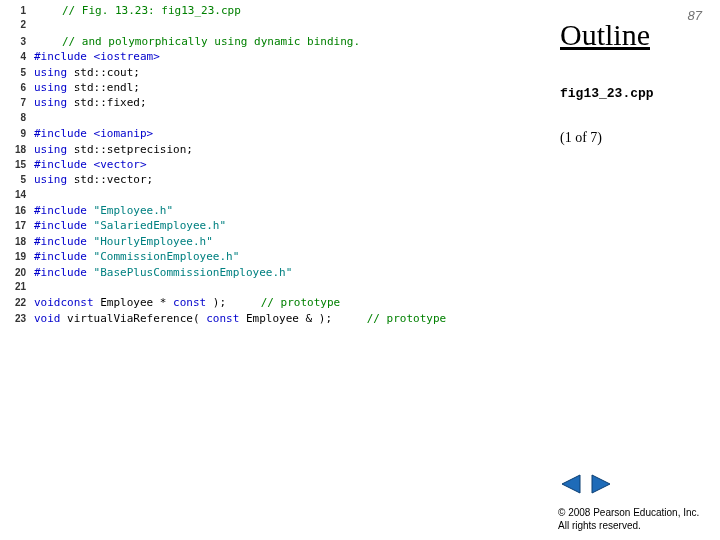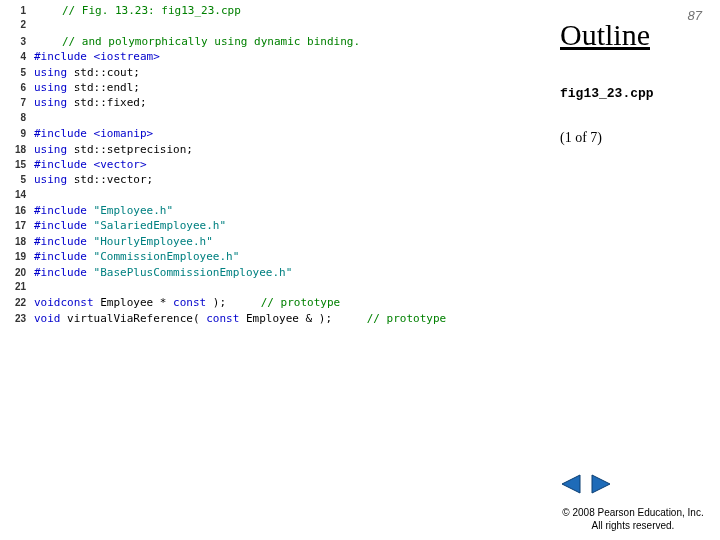--- a/index.html
+++ b/index.html
@@ -90,21 +90,21 @@
     bottom: 46px;
     display: flex;
     gap: 8px;
   }
   .nav-controls svg { display:block; }
   .copyright {
     position: absolute;
     right: 12px;
     bottom: 8px;
     width: 150px;
-    text-align: center;
+    text-align: left;
     font-family: Arial, sans-serif;
     font-size: 10px;
     color: #000;
     line-height: 1.25;
   }
 </style>
 </head>
 <body>
 
 <div class="slide">

